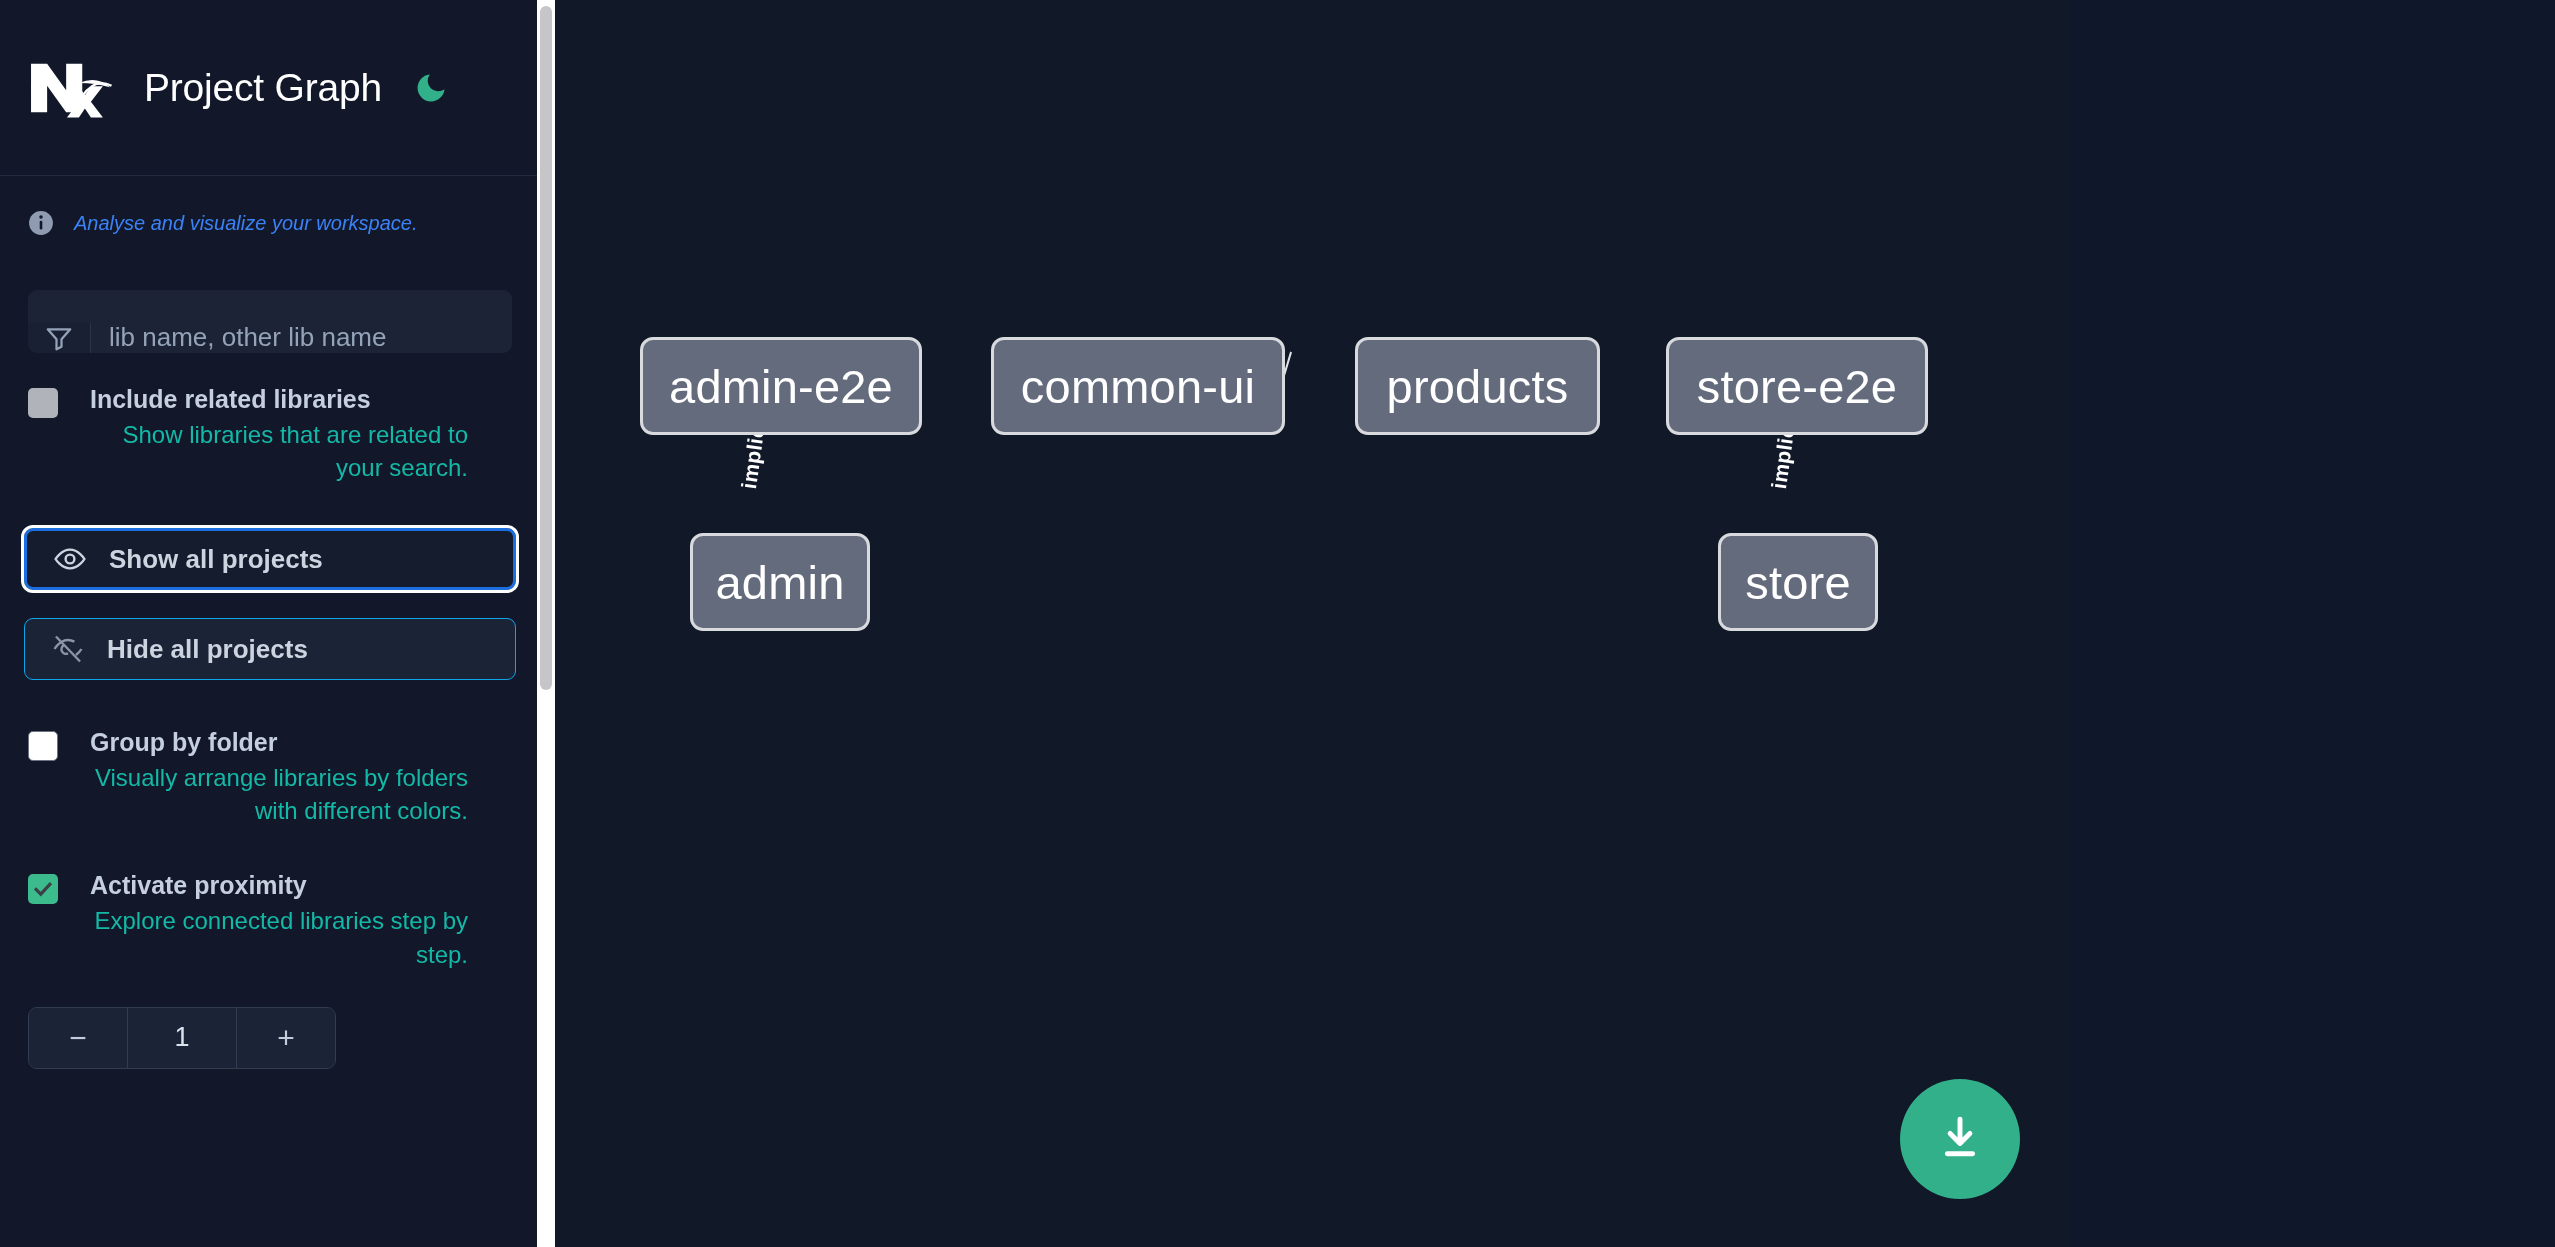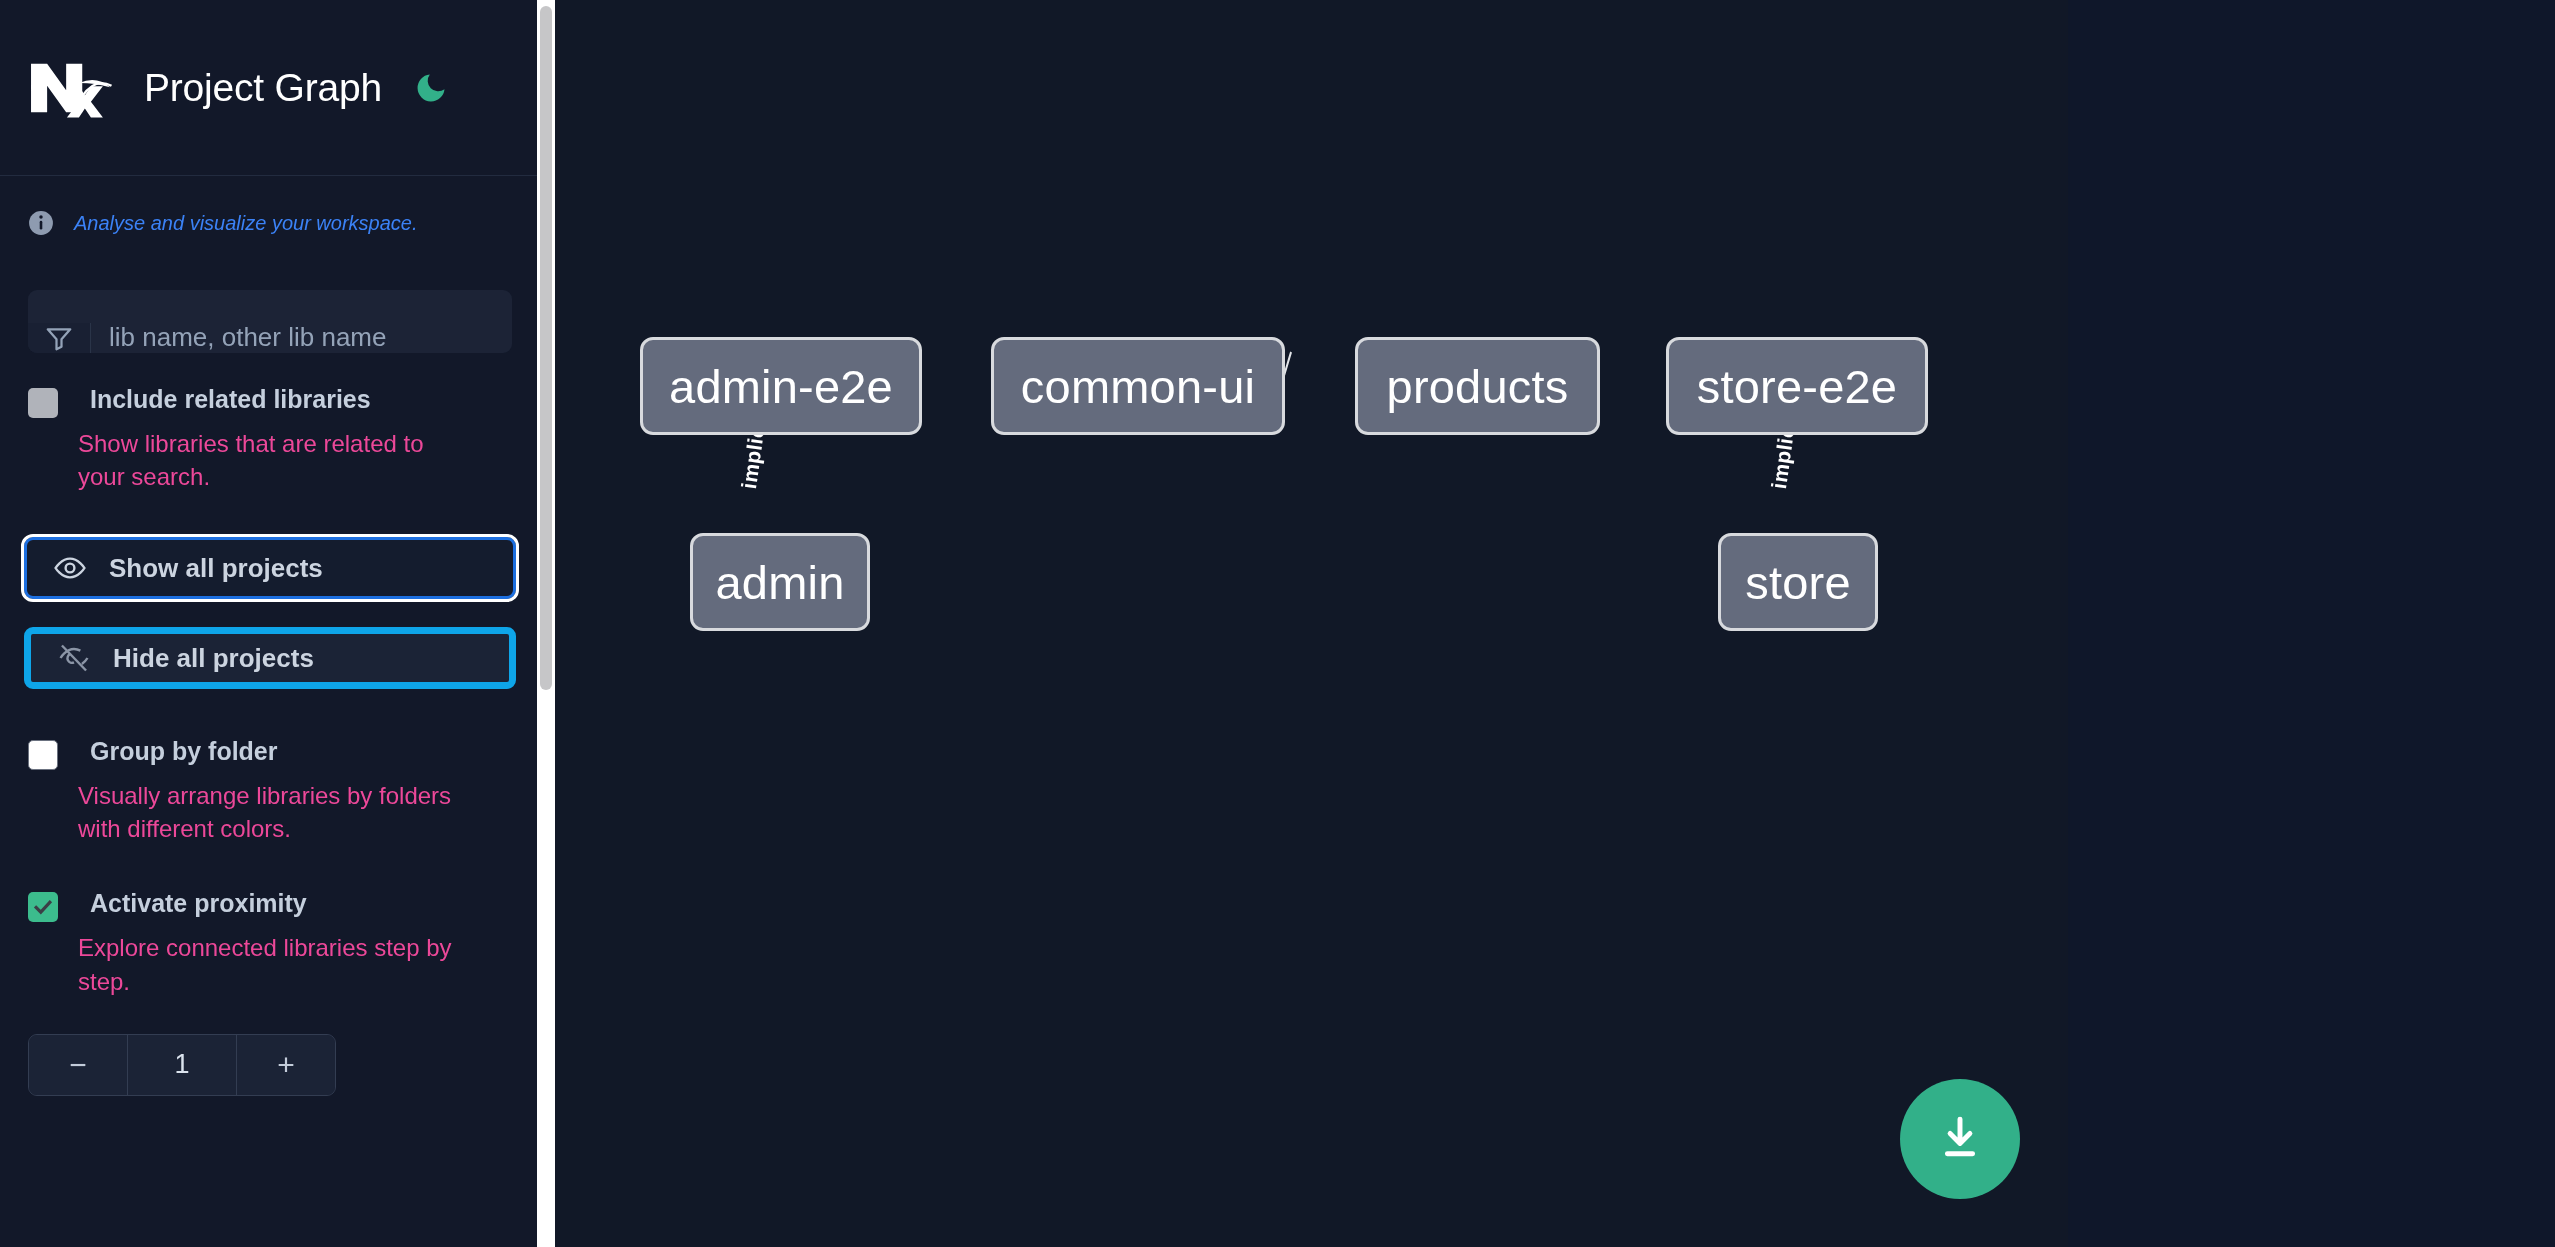--- a/index.html
+++ b/index.html
@@ -143,39 +143,40 @@
   .cbx-check { width: 22px; height: 22px; display: block; }
 
   .option-label {
     font-size: 25px;
     font-weight: bold;
     color: #c5cfdd;
     line-height: 1.12;
   }
   .option-desc {
     font-size: 24px;
-    color: #ec4899;
+    color: #14b8a6;
     line-height: 1.38;
-    margin-top: 9px;
+    margin-top: 0;
     padding-left: 50px;
     max-width: 440px;
+    text-align: right;
   }
 
   
   .btn-group { padding: 0 24px; margin-top: 44px; }
 
   .big-btn {
     width: 100%;
     height: 62px;
     display: flex;
     align-items: center;
     gap: 22px;
     padding-left: 26px;
     background: #1b2336;
-    border: 7px solid #0ea5e9;
+    border: 1px solid #0ea5e9;
     border-radius: 9px;
     color: #ccd4e0;
     font-size: 26px;
     font-family: "Liberation Sans", sans-serif;
     font-weight: bold;
     cursor: pointer;
   }
   .big-btn.focused {
     border: 3px solid #1d6fe0;
     outline: 3px solid #ffffff;

